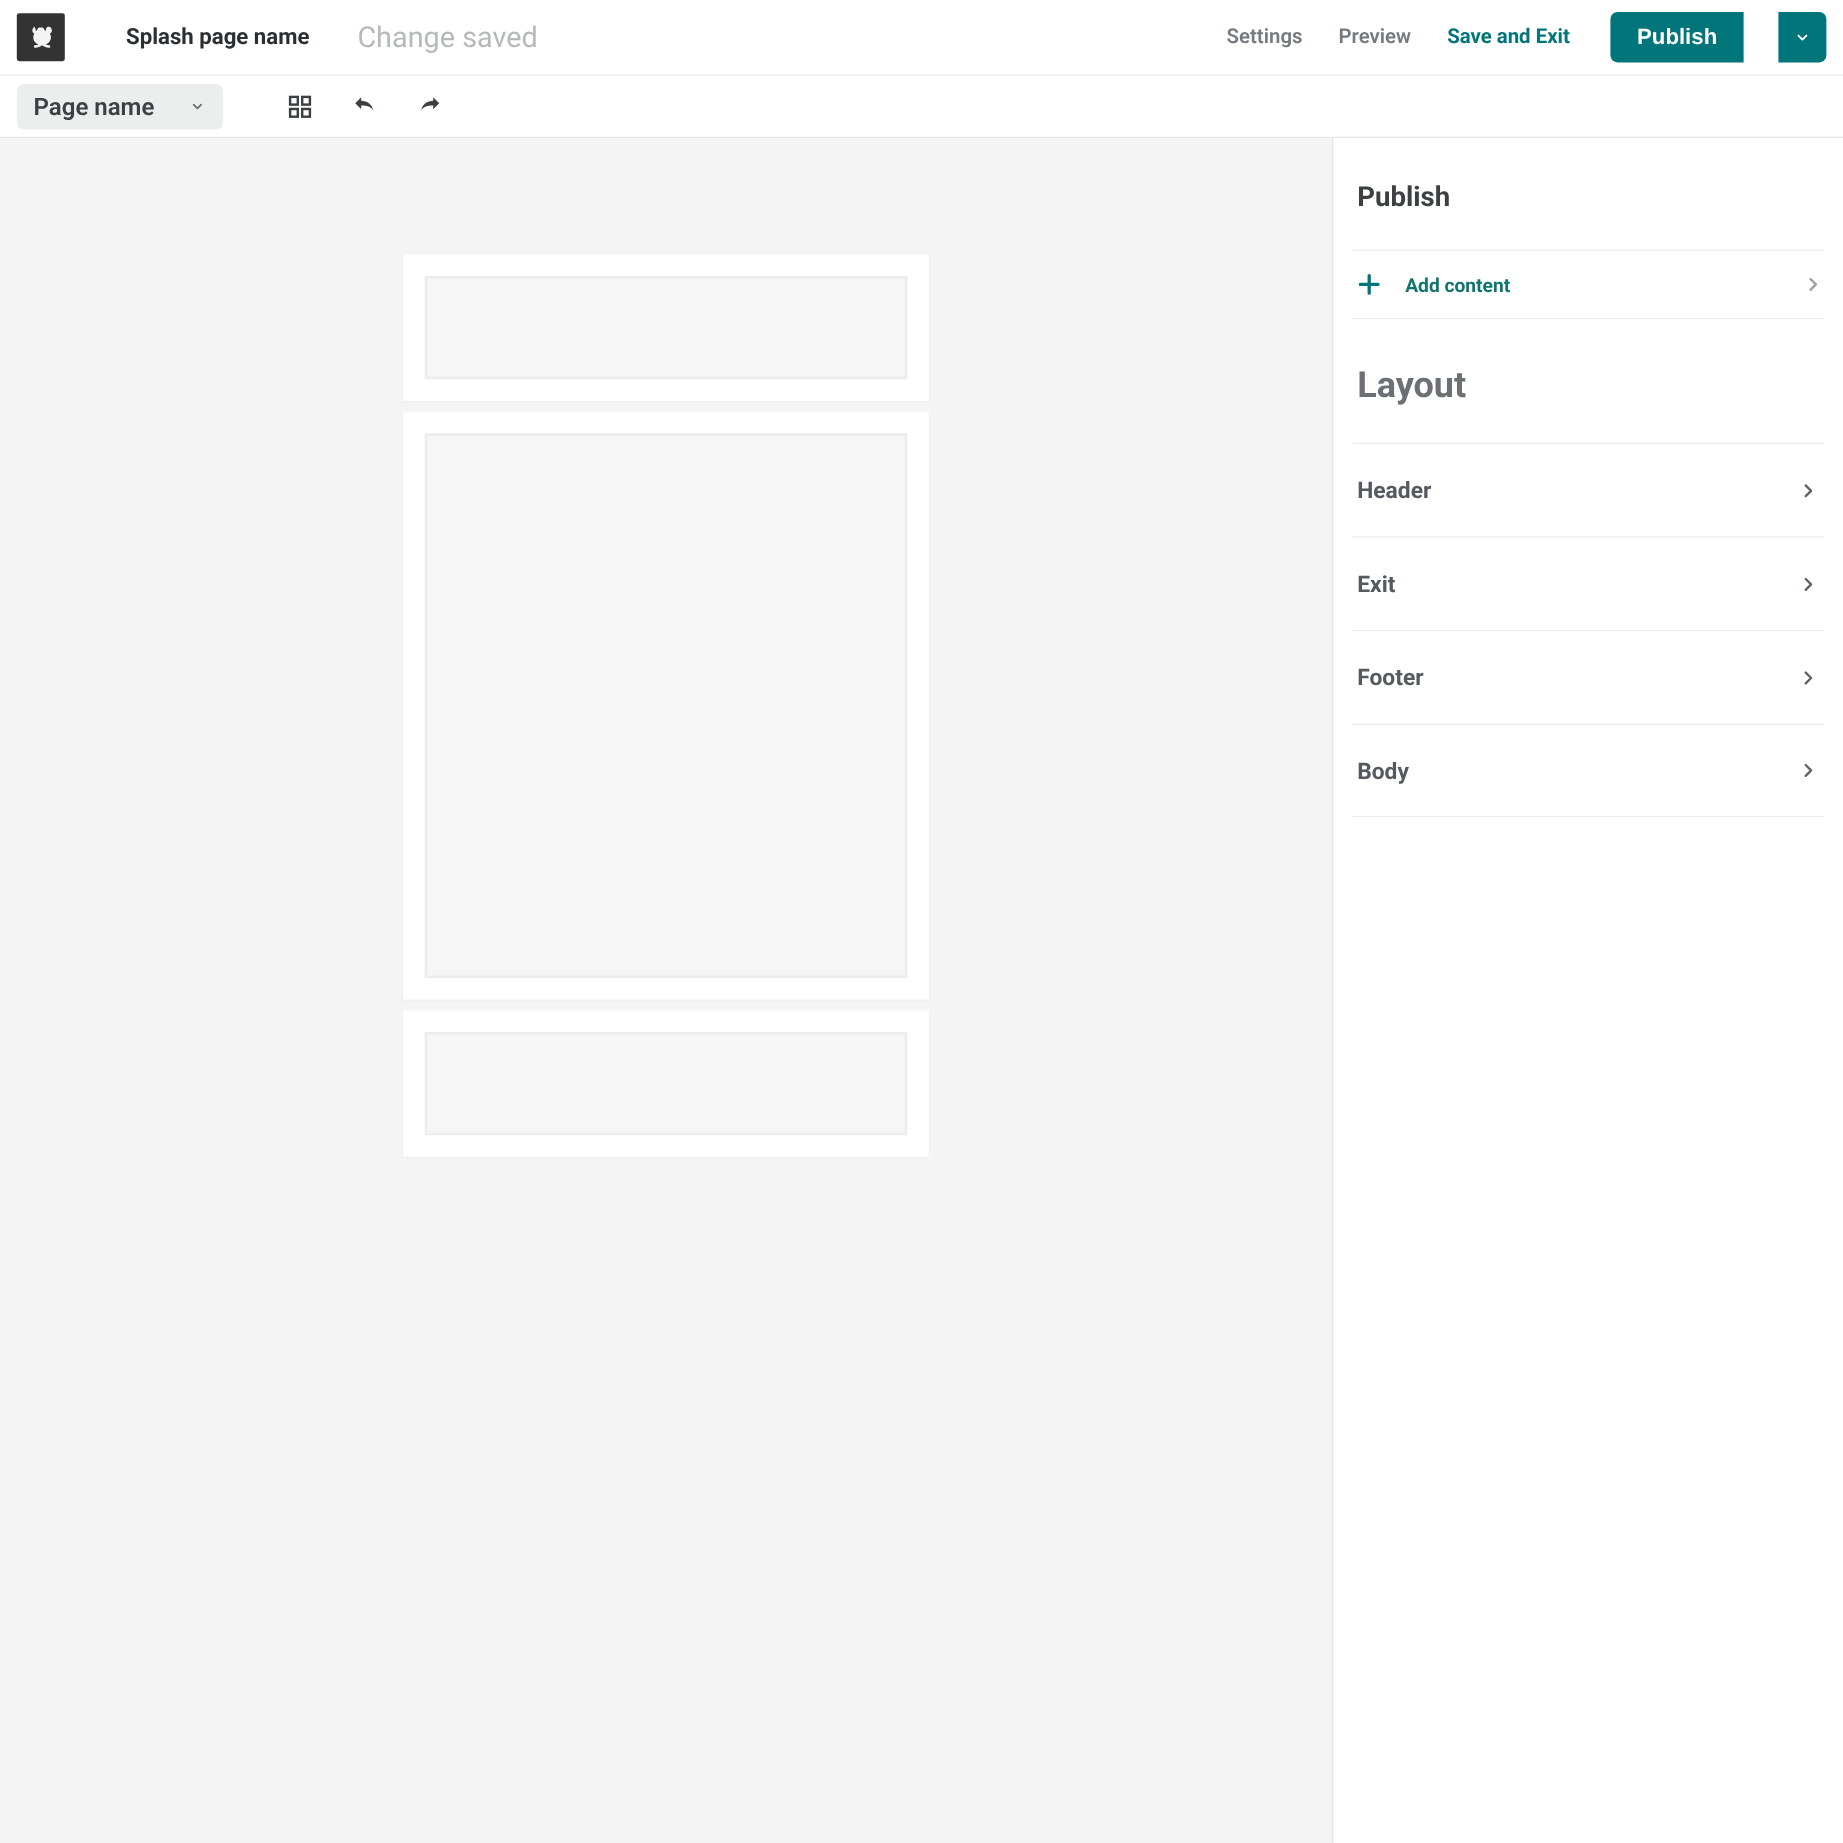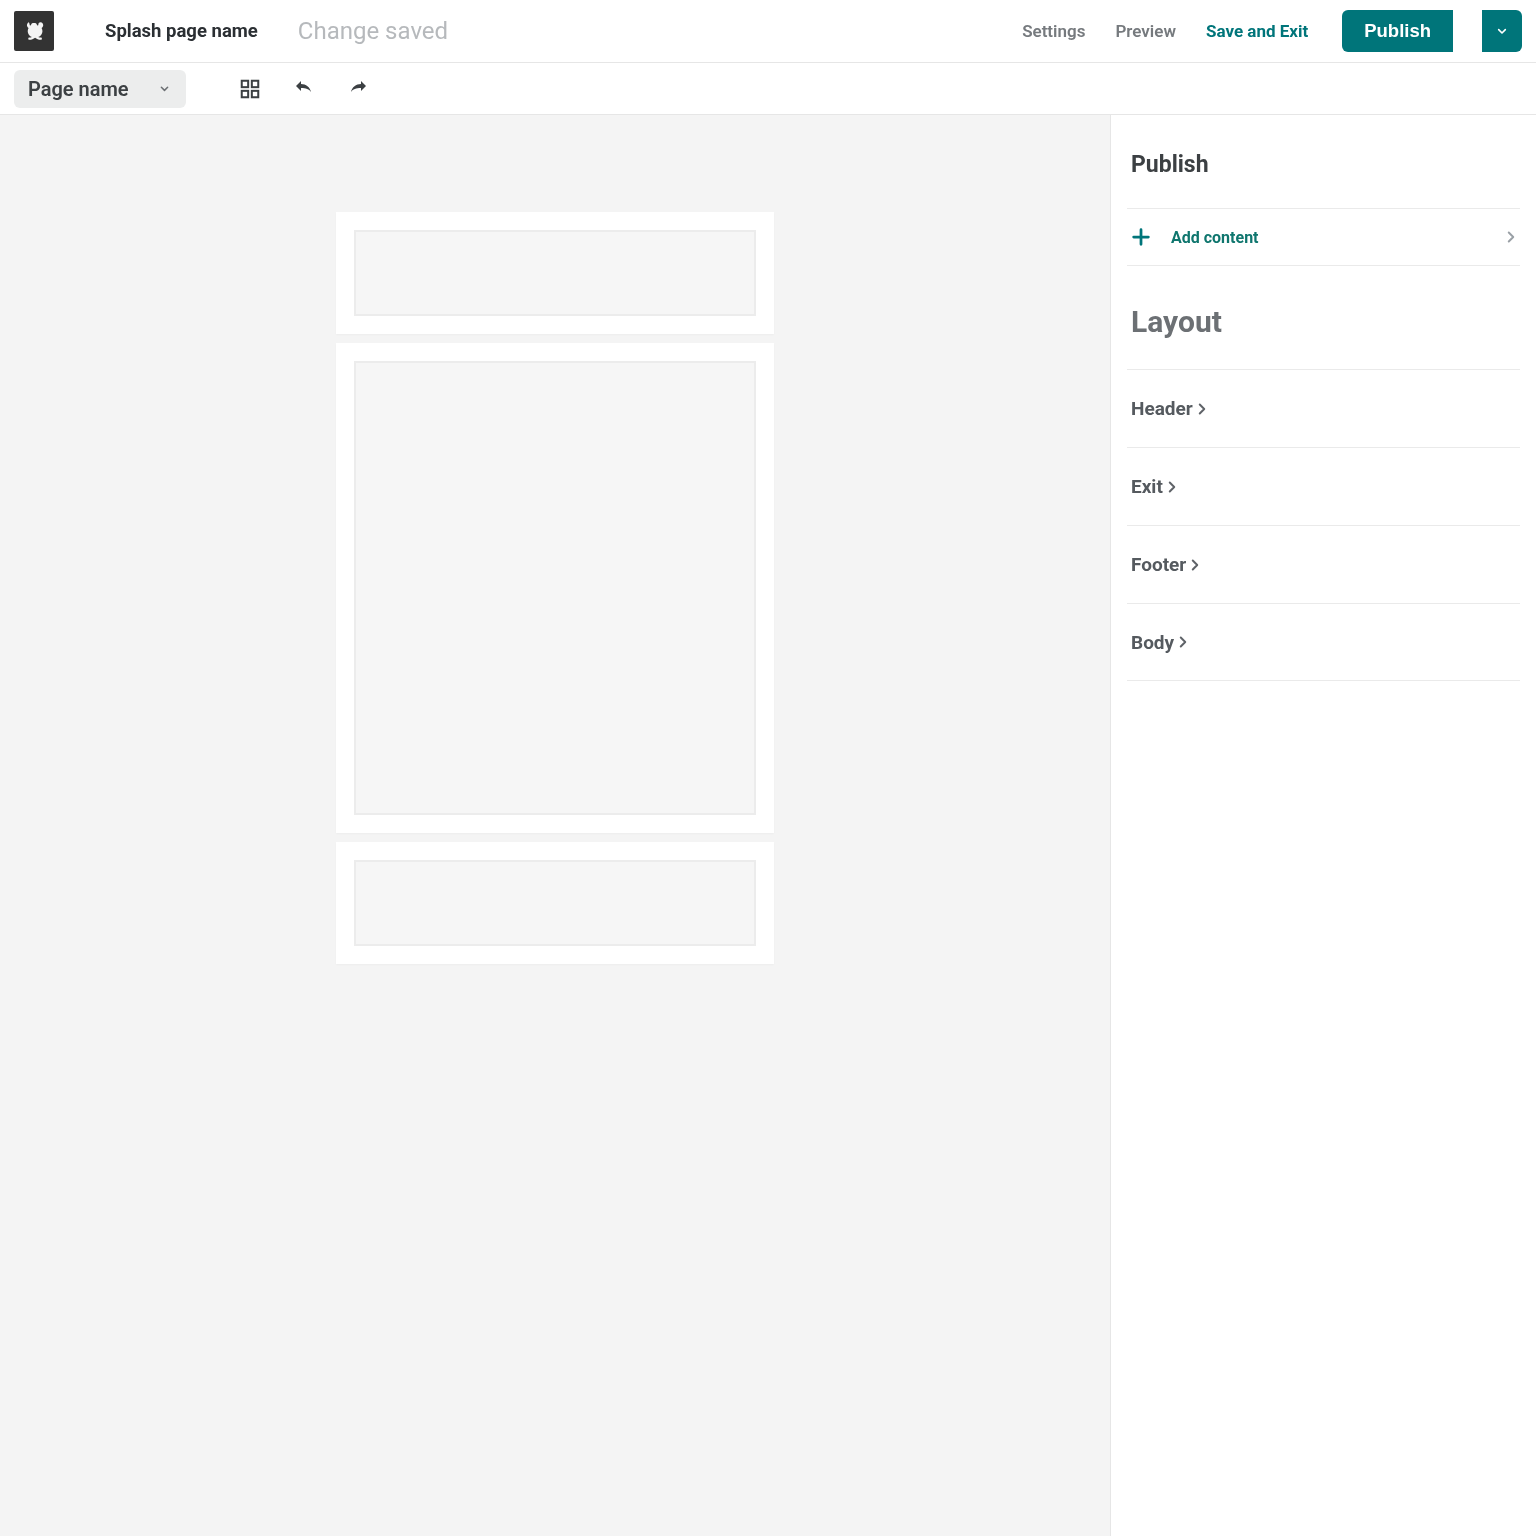--- a/index.html
+++ b/index.html
@@ -180,21 +180,21 @@
     .add-content .spacer { flex: 1; }
     .side-subtitle {
       font-size: 30px;
       font-weight: 700;
       color: #6c7074;
       margin: 38px 0 30px 4px;
     }
     .layout-row {
       display: flex;
       align-items: center;
-      justify-content: flex-start;
+      justify-content: space-between;
       height: 78px;
       border-top: 1px solid #eaeaea;
       cursor: pointer;
       font-weight: 700;
       font-size: 19px;
       color: #555a5f;
       padding: 0 4px;
     }
     .layout-row:last-child { border-bottom: 1px solid #eaeaea; }
     .chev { color: #5f6368; display:flex; }

